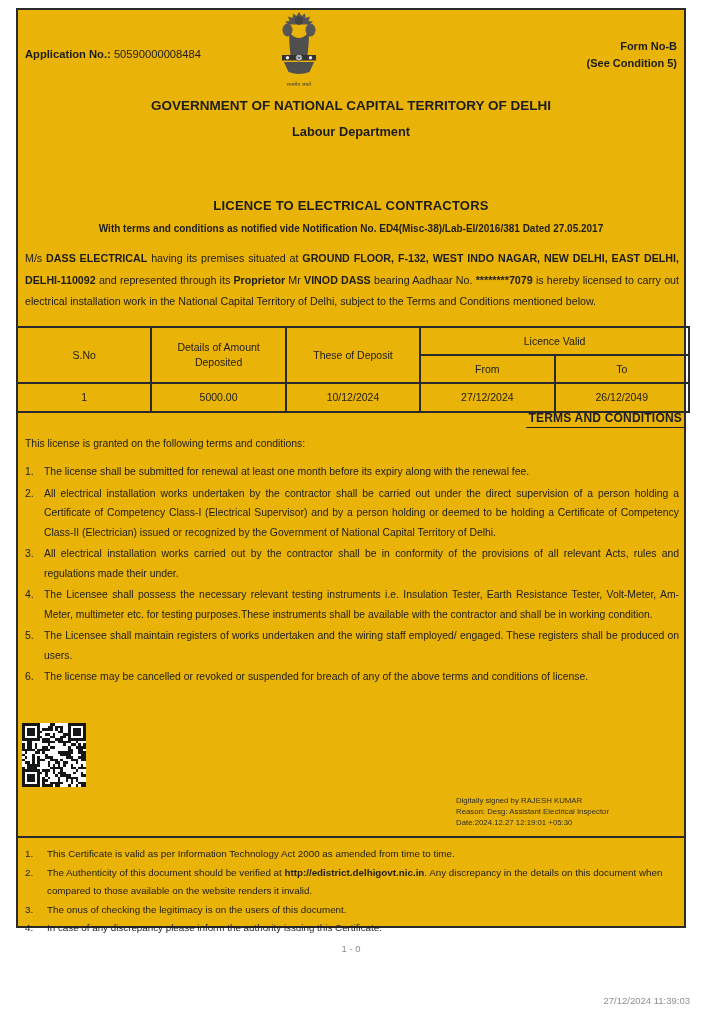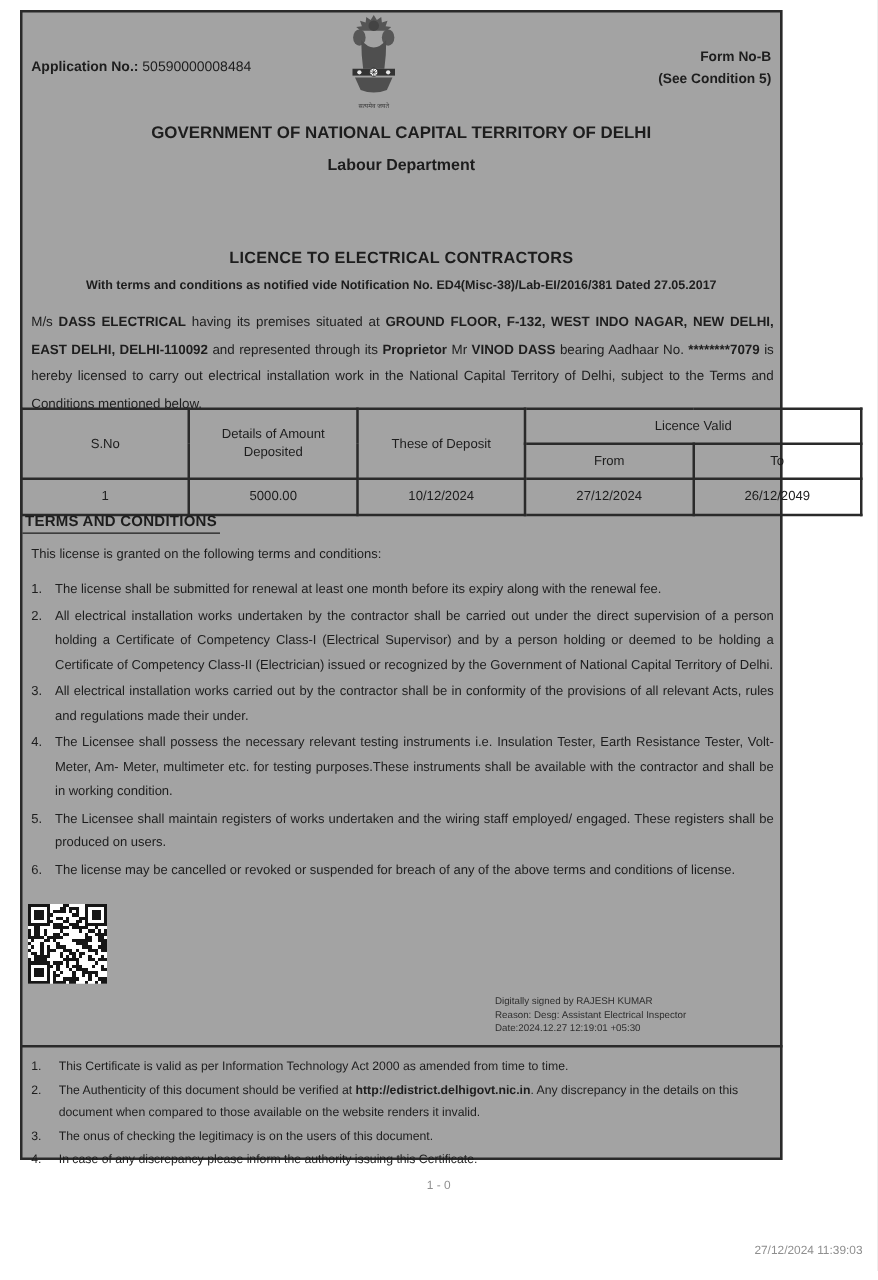--- a/index.html
+++ b/index.html
@@ -1,22 +1,22 @@
 <!DOCTYPE html>
 <html><head>
 <meta charset="utf-8">
 <style>
   html,body{margin:0;padding:0;background:#fff;}
   .page{
     position:relative;width:702px;height:1024px;background:#ffffff;
     font-family:"Liberation Sans", sans-serif;color:#1d1d1d;overflow:hidden;
   }
   .frame{
-    position:absolute;left:16px;top:8px;width:610px;height:920px;
-    border:2px solid #2a2a2a;box-sizing:border-box;background:#a3a3a3;
+    position:absolute;left:16px;top:8px;width:670px;height:920px;
+    border:2px solid #2a2a2a;box-sizing:border-box;background:#eab308;
   }
   
   .app-no{position:absolute;left:7px;top:38px;font-size:11.2px;}
   .app-no .lbl{font-weight:bold;}
   .form-no{position:absolute;right:7px;top:28px;text-align:right;font-size:11px;font-weight:bold;line-height:17px;}
   .emblem{position:absolute;left:258px;top:2px;width:46px;text-align:center;}
   .emblem .motto{font-size:5px;color:#3c3c3c;letter-spacing:0;line-height:6px;margin-top:1px;white-space:nowrap;}
   
   .authority{position:absolute;left:0;top:88px;width:100%;text-align:center;}
   .authority .gov{font-size:13.5px;font-weight:bold;line-height:16px;}
@@ -33,21 +33,21 @@
     border-collapse:collapse;table-layout:fixed;font-size:10.5px;
   }
   table.deposit td{
     border:2px solid #2a2a2a;text-align:center;vertical-align:middle;
     padding:2px 8px;line-height:15px;
   }
   table.deposit tr.h1 td{height:22px;}
   table.deposit tr.h2 td{height:22px;}
   table.deposit tr.data td{height:23px;}
   
-  .terms-head{position:absolute;left:0;top:398px;width:100%;text-align:left;}
+  .terms-head{position:absolute;left:0;top:398px;width:100%;text-align:right;}
   .terms-head span{display:inline-block;font-size:12px;font-weight:bold;letter-spacing:.2px;border-bottom:1.5px solid #1d1d1d;padding:0 2px 2px 2px;}
   .terms-intro{position:absolute;left:7px;top:428px;font-size:10.4px;}
   .conds{position:absolute;left:7px;right:5px;top:452px;font-size:10.4px;line-height:19.5px;}
   .cond{display:flex;margin-bottom:2px;}
   .cond .num{flex:0 0 19px;}
   .cond .body{flex:1;text-align:justify;}
   
   .qr{position:absolute;left:4px;top:713px;width:64px;height:64px;}
   .sig{position:absolute;right:10px;top:785px;width:218px;font-size:7.8px;line-height:11.2px;color:#2e2e2e;}
   .sep{position:absolute;left:-2px;right:-2px;top:826px;border-top:2px solid #2a2a2a;}

